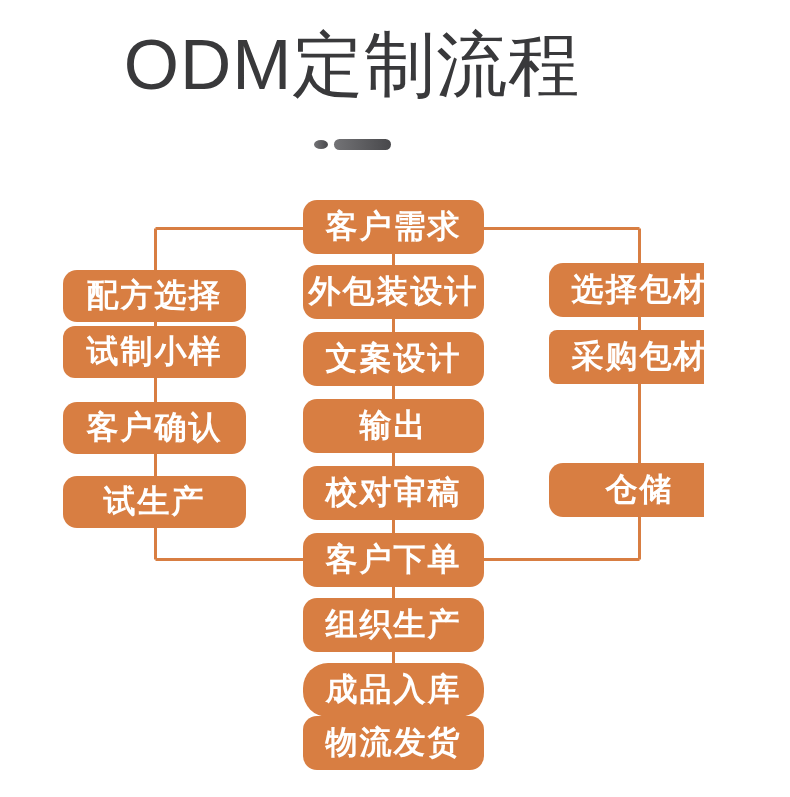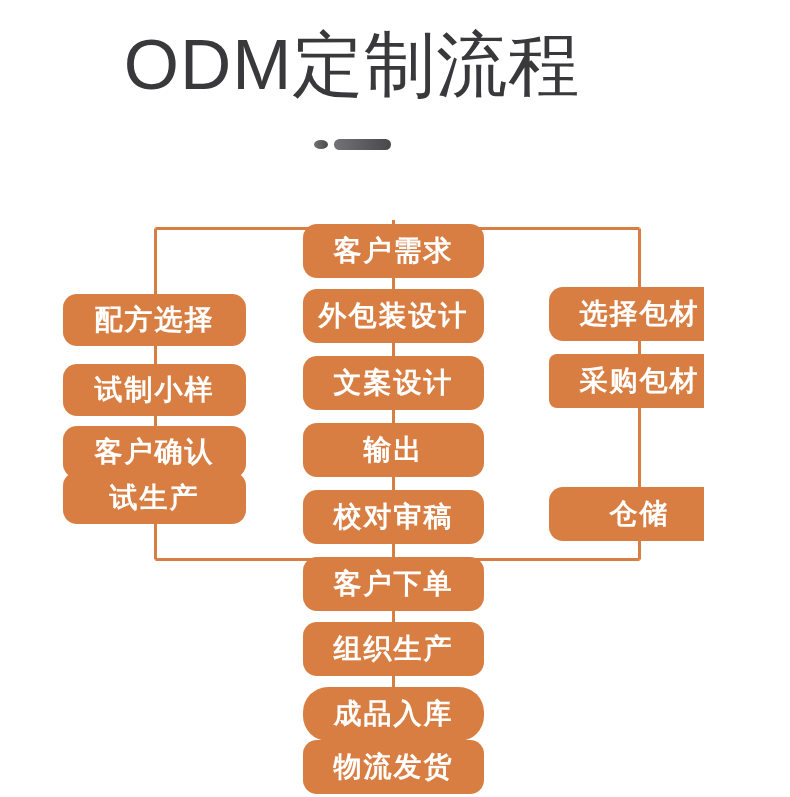--- a/index.html
+++ b/index.html
@@ -74,36 +74,35 @@
   }
 
   .flow-box {
     position: absolute;
     background: var(--box-orange);
     border-radius: 14px;
     color: var(--box-text);
     display: flex;
     align-items: center;
     justify-content: center;
-    font-size: 28px;
+    font-size: 32px;
     font-weight: 700;
     letter-spacing: 2px;
     z-index: 2;
     white-space: nowrap;
-    margin-top: 24px;
   }
 
   
   #b-top { left: 303px; top: 200px; width: 181px; height: 54px; }
 
   
   #b-l0 { left: 63px; top: 270px; width: 183px; height: 52px; }
-  #b-l1 { left: 63px; top: 340px; width: 183px; height: 52px; }
+  #b-l1 { left: 63px; top: 326px; width: 183px; height: 52px; border-radius: 12px; }
   #b-l2 { left: 63px; top: 402px; width: 183px; height: 52px; }
-  #b-l3 { left: 63px; top: 448px; width: 183px; height: 52px; text-align: center; }
+  #b-l3 { left: 63px; top: 476px; width: 183px; height: 52px; text-align: center; }
 
   
   #b-c0 { left: 303px; top: 265px; width: 181px; height: 54px; }
   #b-c1 { left: 303px; top: 332px; width: 181px; height: 54px; text-align: center; }
   #b-c2 { left: 303px; top: 399px; width: 181px; height: 54px; }
   #b-c3 { left: 303px; top: 466px; width: 181px; height: 54px; }
 
   
   #b-r0 { left: 549px; top: 263px; width: 181px; height: 54px; }
   #b-r1 { left: 549px; top: 330px; width: 181px; height: 54px; border-radius: 8px; }

